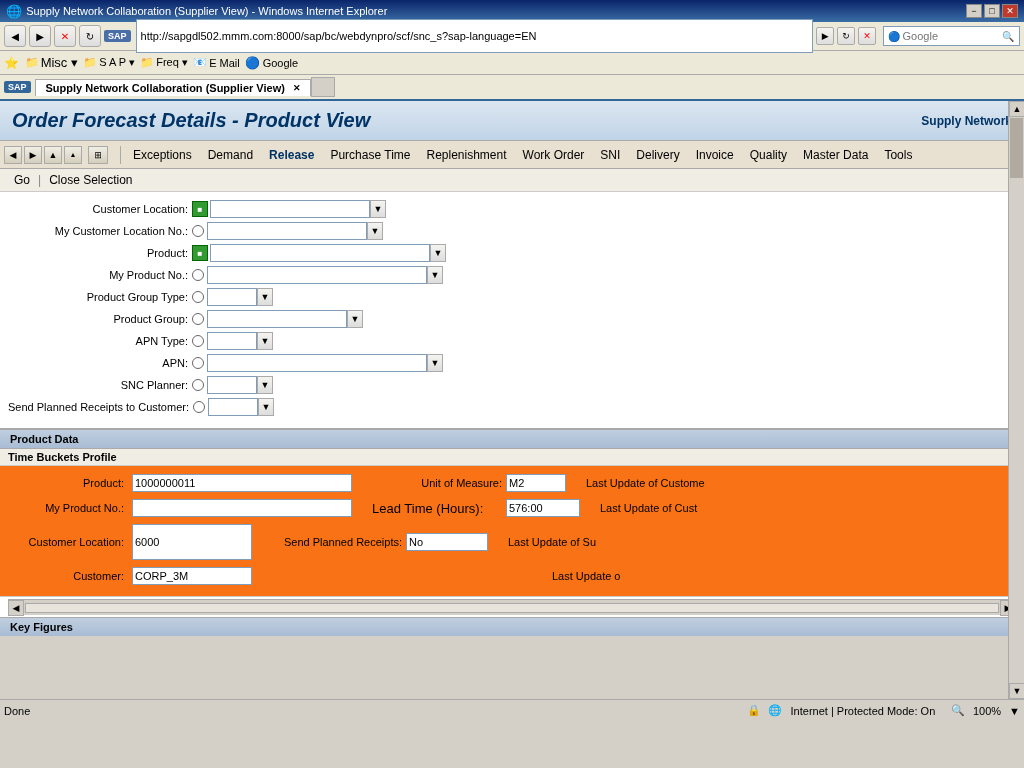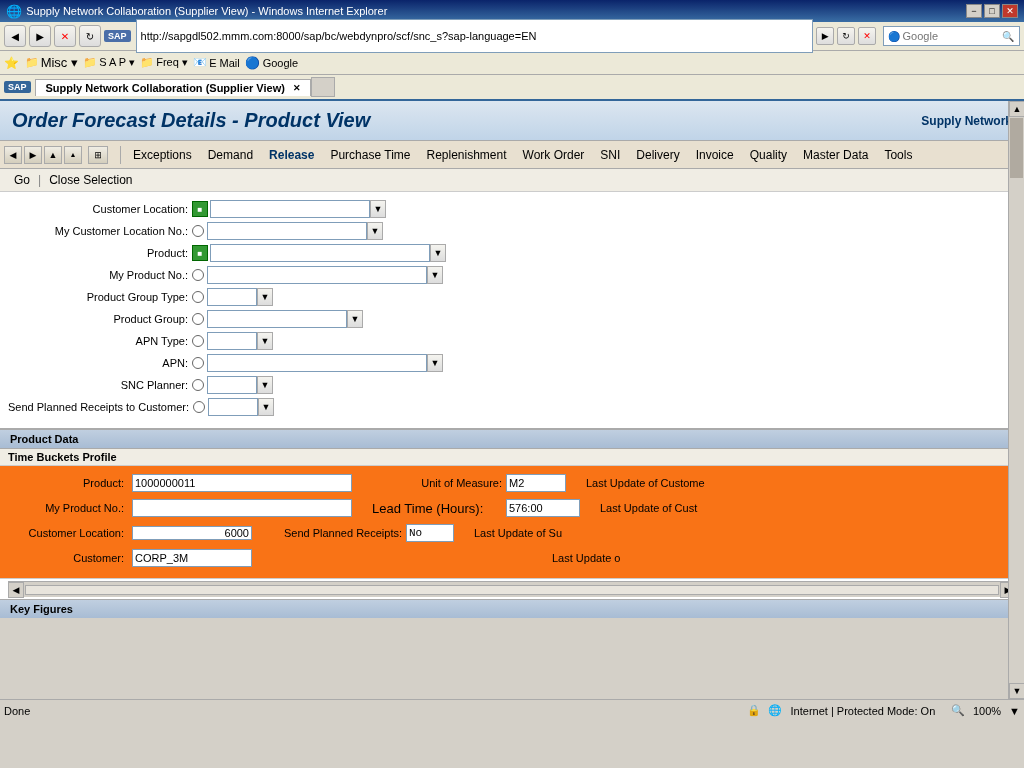--- a/index.html
+++ b/index.html
@@ -391,23 +391,23 @@
         <div style="display:flex;align-items:center;padding:2px 8px;margin-bottom:3px;">
           <span class="product-label">My Product No.:</span>
           <input class="product-input" type="text" style="width: 220px; height: 18px; border: 1px solid rgb(127, 157, 185); font-size: 11px; padding: 0px 2px;">
           <span style="margin-left:20px;text-align:left;min-width:130px;font-size:13px;">Lead Time (Hours):</span>
           <input class="product-input" type="text" style="width: 74px; height: 18px; border: 1px solid rgb(127, 157, 185); font-size: 11px; padding: 0px 2px; margin-left: 4px;" value="576:00">
           <span style="margin-left:20px;font-size:11px;">Last Update of Cust</span>
         </div>
 
         <div style="display:flex;align-items:center;padding:2px 8px;margin-bottom:3px;">
           <span class="product-label">Customer Location:</span>
-          <input class="product-input" type="text" style="width: 120px; height: 14px; border: 1px solid rgb(127, 157, 185); font-size: 11px; padding: 0px 2px; text-align: right;" value="6000">
+          <input class="product-input" type="text" style="width: 120px; height: 36px; border: 1px solid rgb(127, 157, 185); font-size: 11px; padding: 0px 2px;" value="6000">
           <span style="margin-left:20px;text-align:right;min-width:130px;font-size:11px;">Send Planned Receipts:</span>
-          <input class="product-input" type="text" style="width: 48px; height: 18px; border: 1px solid rgb(127, 157, 185); font-size: 11px; padding: 0px 2px; margin-left: 4px; font-family: Liberation Mono, monospace;" value="No">
+          <input class="product-input" type="text" style="width: 82px; height: 18px; border: 1px solid rgb(127, 157, 185); font-size: 11px; padding: 0px 2px; margin-left: 4px;" value="No">
           <span style="margin-left:20px;font-size:11px;">Last Update of Su</span>
         </div>
 
         <div style="display:flex;align-items:center;padding:2px 8px;margin-bottom:3px;">
           <span class="product-label">Customer:</span>
           <input class="product-input" type="text" style="width: 120px; height: 18px; border: 1px solid rgb(127, 157, 185); font-size: 11px; padding: 0px 2px;" value="CORP_3M">
           <span style="margin-left:300px;font-size:11px;">Last Update o</span>
         </div>
       </div>
     </div>

